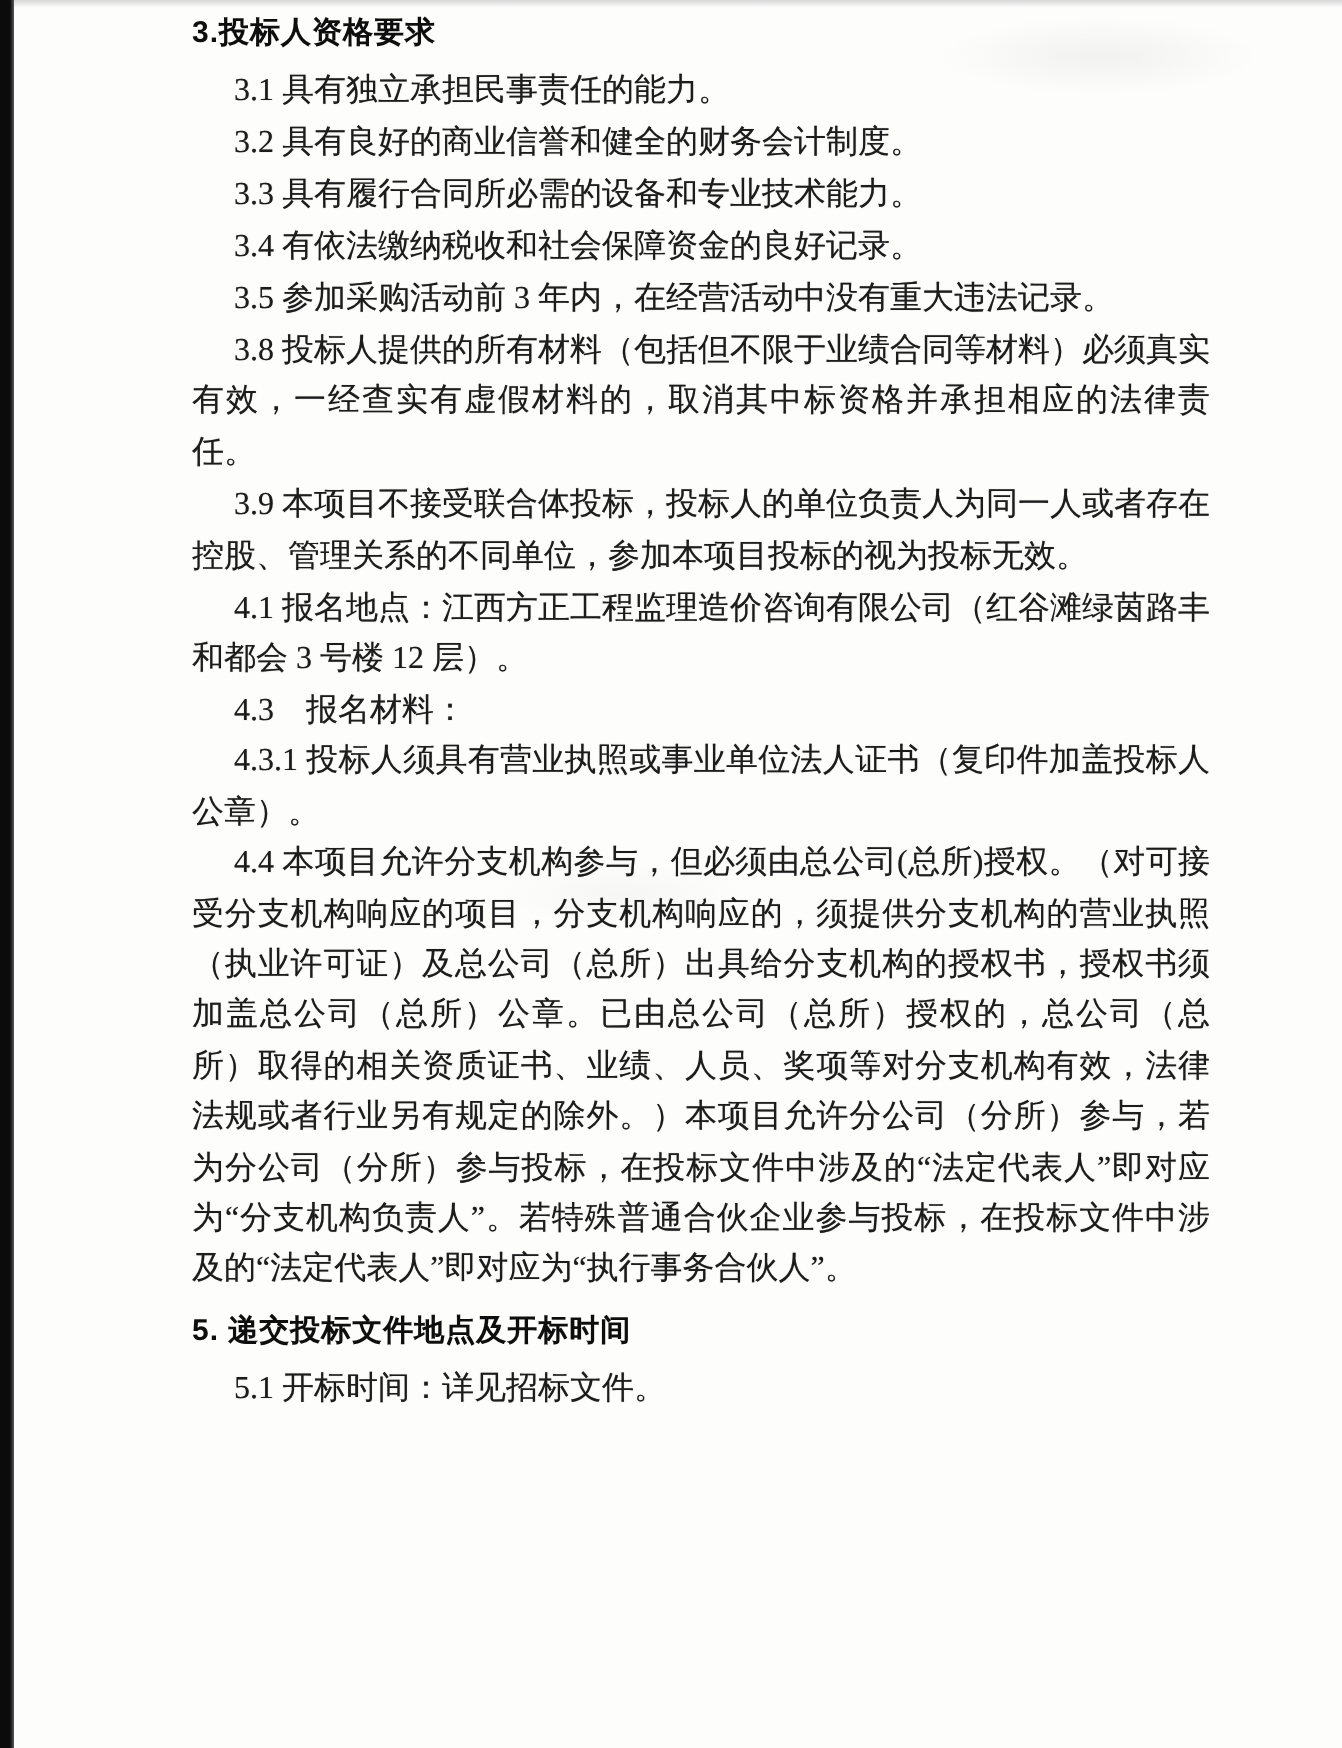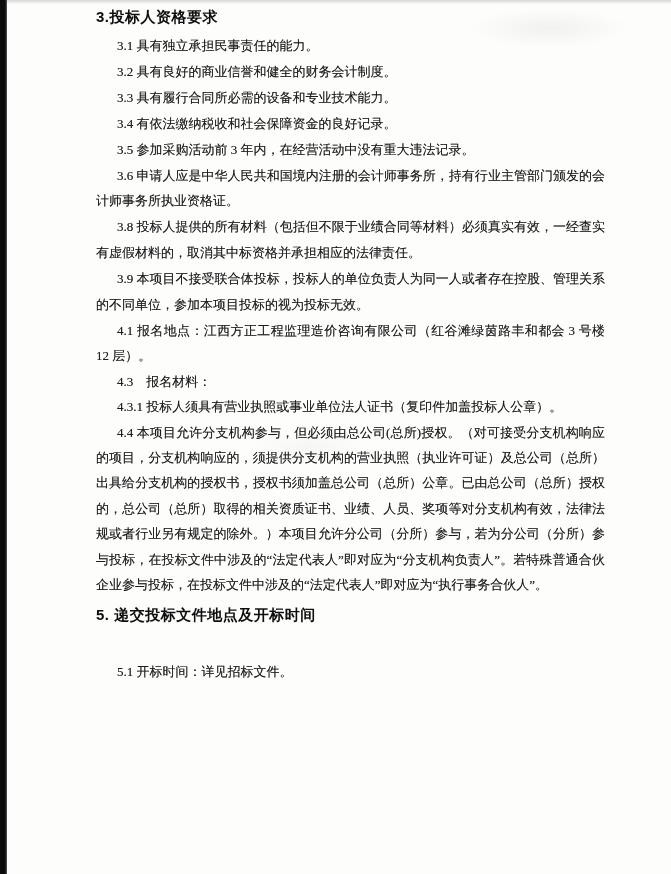--- a/index.html
+++ b/index.html
@@ -57,54 +57,53 @@
   .section-heading {
     font-family: "Liberation Sans", sans-serif;
     font-weight: bold;
     font-size: 15px;
     line-height: 24px;
     color: #0e0e0e;
     margin: 0;
     letter-spacing: 0.5px;
   }
   .para {
-    font-size: 13px;
+    font-size: 16px;
     line-height: 25.9px;
     margin: 0;
     text-align: justify;
     text-indent: 21px;
     color: var(--ink, #1c1c1c);
     
     text-shadow: 0 0 0.4px rgba(40,40,40,0.55);
   }
   .sec-3 .section-heading { margin-bottom: 4px; }
   .sec-4 .section-heading { margin-top: 12px; margin-bottom: 10px; }
   .sec-4 .para { line-height: 25.4px; }
-  .sec-5 .section-heading { margin-top: 6px; margin-bottom: 32px; }
+  .sec-5 .section-heading { margin-top: 6px; margin-bottom: 4px; }
   .sec-5 .para { line-height: 25px; }
 </style>
 </head>
 <body>
 
 <div class="scan-page">
   <div class="scan-topline"></div>
   <div class="scan-edge"></div>
   <div class="scan-artifact artifact-1"></div>
   <div class="scan-artifact artifact-2"></div>
 
   <div class="content">
 
     <section class="sec sec-3">
       <h2 class="section-heading">3.投标人资格要求</h2>
       <p class="para">3.1 具有独立承担民事责任的能力。</p>
       <p class="para">3.2 具有良好的商业信誉和健全的财务会计制度。</p>
       <p class="para">3.3 具有履行合同所必需的设备和专业技术能力。</p>
       <p class="para">3.4 有依法缴纳税收和社会保障资金的良好记录。</p>
       <p class="para">3.5 参加采购活动前 3 年内，在经营活动中没有重大违法记录。</p>
-      <p class="para">3.6 申请人应是中华人民共和国境内注册的会计师事务所，持有行业主管部门颁发的会计师事务所执业资格证。</p>
       <p class="para">3.8 投标人提供的所有材料（包括但不限于业绩合同等材料）必须真实有效，一经查实有虚假材料的，取消其中标资格并承担相应的法律责任。</p>
       <p class="para">3.9 本项目不接受联合体投标，投标人的单位负责人为同一人或者存在控股、管理关系的不同单位，参加本项目投标的视为投标无效。</p>
     </section>
 
     <section class="sec sec-4">
       <p class="para">4.1 报名地点：江西方正工程监理造价咨询有限公司（红谷滩绿茵路丰和都会 3 号楼 12 层）。</p>
       <p class="para">4.3　报名材料：</p>
       <p class="para">4.3.1 投标人须具有营业执照或事业单位法人证书（复印件加盖投标人公章）。</p>
       <p class="para">4.4 本项目允许分支机构参与，但必须由总公司(总所)授权。（对可接受分支机构响应的项目，分支机构响应的，须提供分支机构的营业执照（执业许可证）及总公司（总所）出具给分支机构的授权书，授权书须加盖总公司（总所）公章。已由总公司（总所）授权的，总公司（总所）取得的相关资质证书、业绩、人员、奖项等对分支机构有效，法律法规或者行业另有规定的除外。）本项目允许分公司（分所）参与，若为分公司（分所）参与投标，在投标文件中涉及的“法定代表人”即对应为“分支机构负责人”。若特殊普通合伙企业参与投标，在投标文件中涉及的“法定代表人”即对应为“执行事务合伙人”。</p>
     </section>

